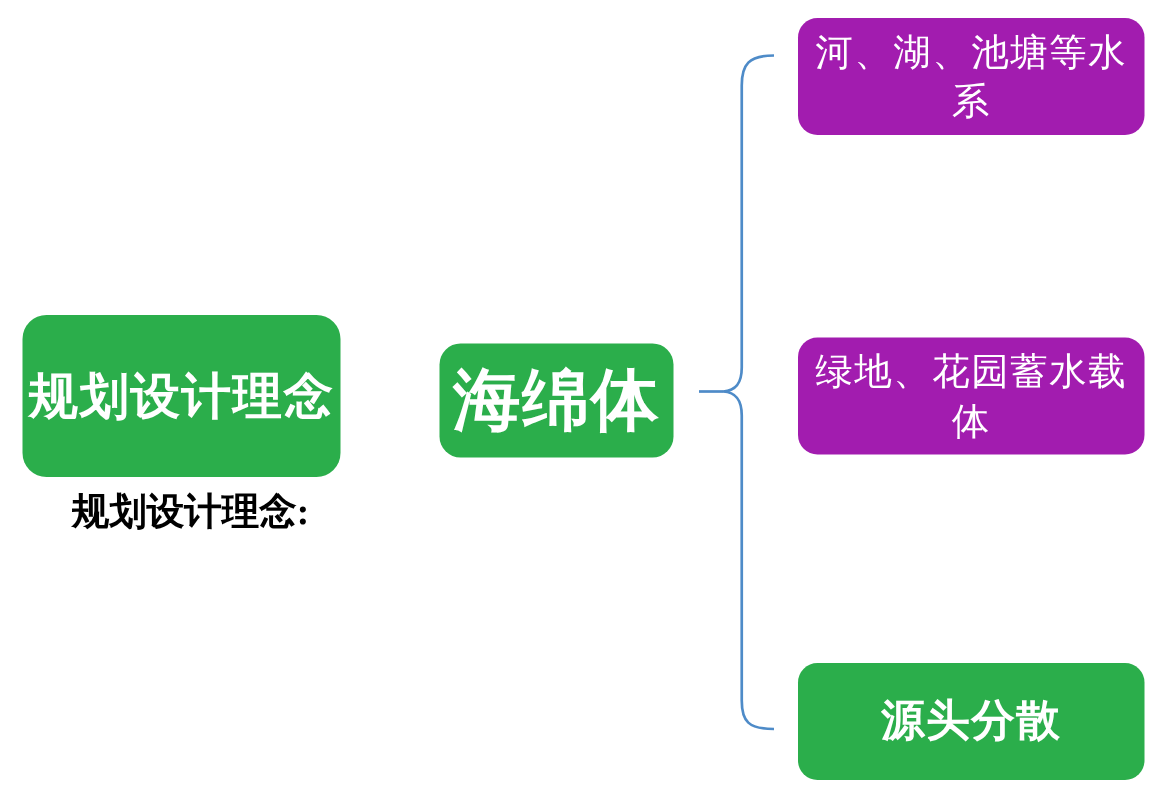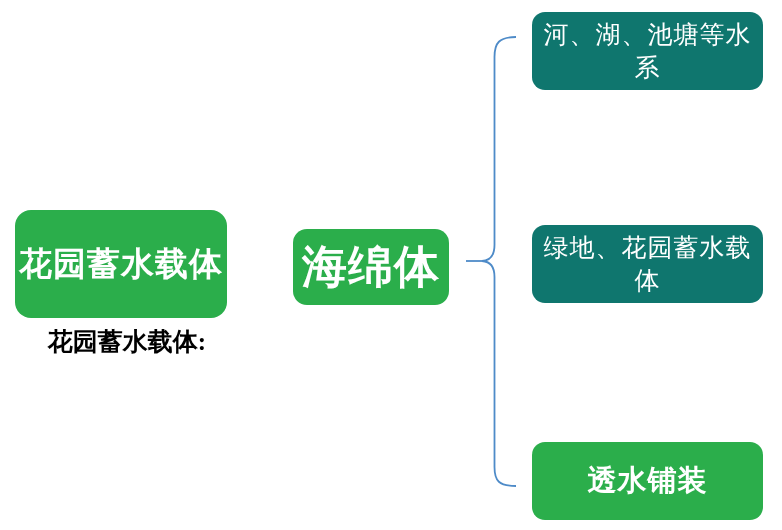--- a/index.html
+++ b/index.html
@@ -19,21 +19,21 @@
     position: absolute;
     display: flex;
     align-items: center;
     justify-content: center;
     color: #ffffff;
     text-align: center;
     box-sizing: border-box;
     letter-spacing: 1px;
   }
   .node.green { background: #2bae4b; }
-  .node.blue  { background: #0f766e; }
+  .node.blue  { background: #a21caf; }
   .node.bold  { font-weight: bold; }
 
   .root-node {
     left: 15px; top: 210px;
     width: 212px; height: 108px;
     border-radius: 16px;
     font-size: 33px;
   }
   .hub-node {
     left: 293px; top: 229px;
@@ -69,25 +69,25 @@
     width: 782px; height: 530px;
     pointer-events: none;
   }
 </style>
 </head>
 <body>
 
 <div class="canvas">
 
   <div class="node green bold root-node">
-    <span>花园蓄水载体</span>
+    <span>规划设计理念</span>
   </div>
 
   <div class="note">
-    <span class="note-line">花园蓄水载体:</span>
+    <span class="note-line">规划设计理念:</span>
   </div>
 
   <div class="node green bold hub-node">
     <span>海绵体</span>
   </div>
 
   <svg class="connector-layer" viewBox="0 0 782 530" aria-hidden="true">
     <path d="M 466 261 L 482 261" fill="none" stroke="#4e8bc8" stroke-width="1.8"></path>
     <path d="M 516 37
              C 499 37 494.5 43 494.5 57
@@ -100,16 +100,16 @@
 
   <div class="node blue leaf-node leaf-1">
     <span>河、湖、池塘等水系</span>
   </div>
 
   <div class="node blue leaf-node leaf-2">
     <span>绿地、花园蓄水载体</span>
   </div>
 
   <div class="node green leaf-node leaf-3">
-    <span>透水铺装</span>
+    <span>源头分散</span>
   </div>
 
 </div>
 
 </body></html>

